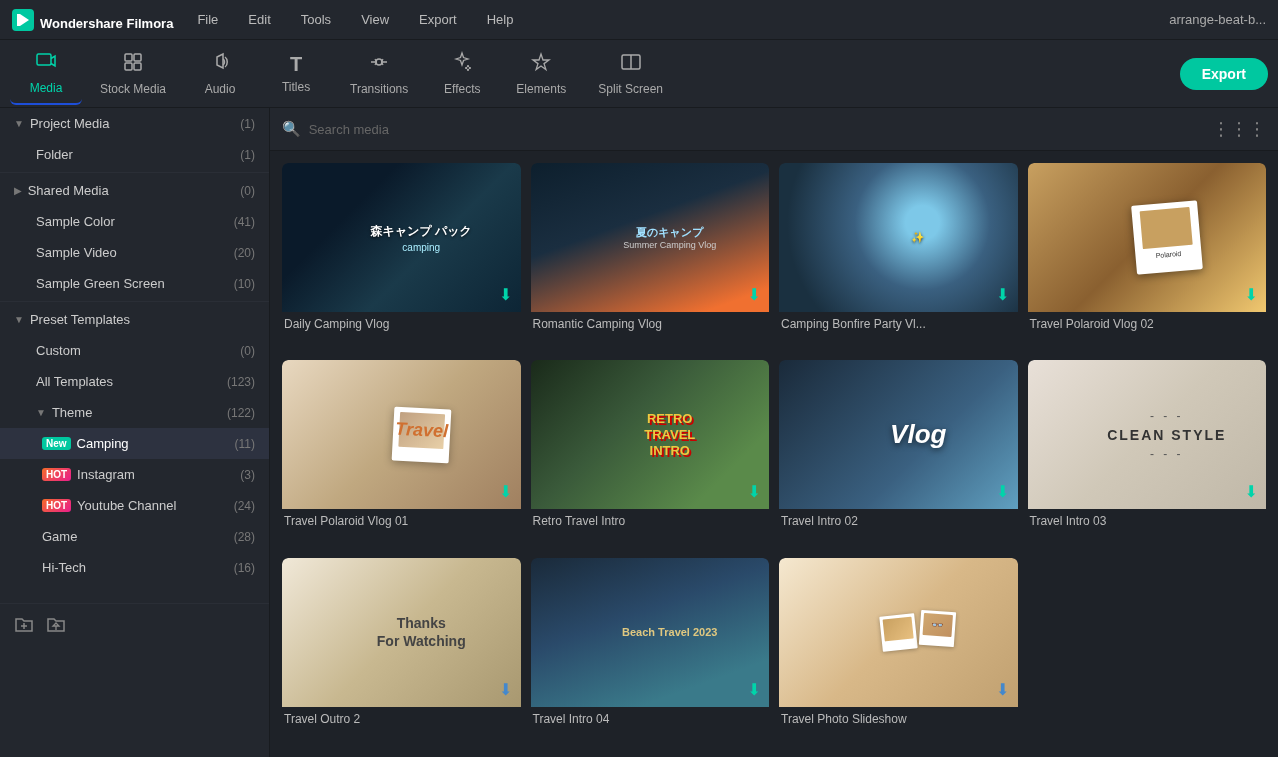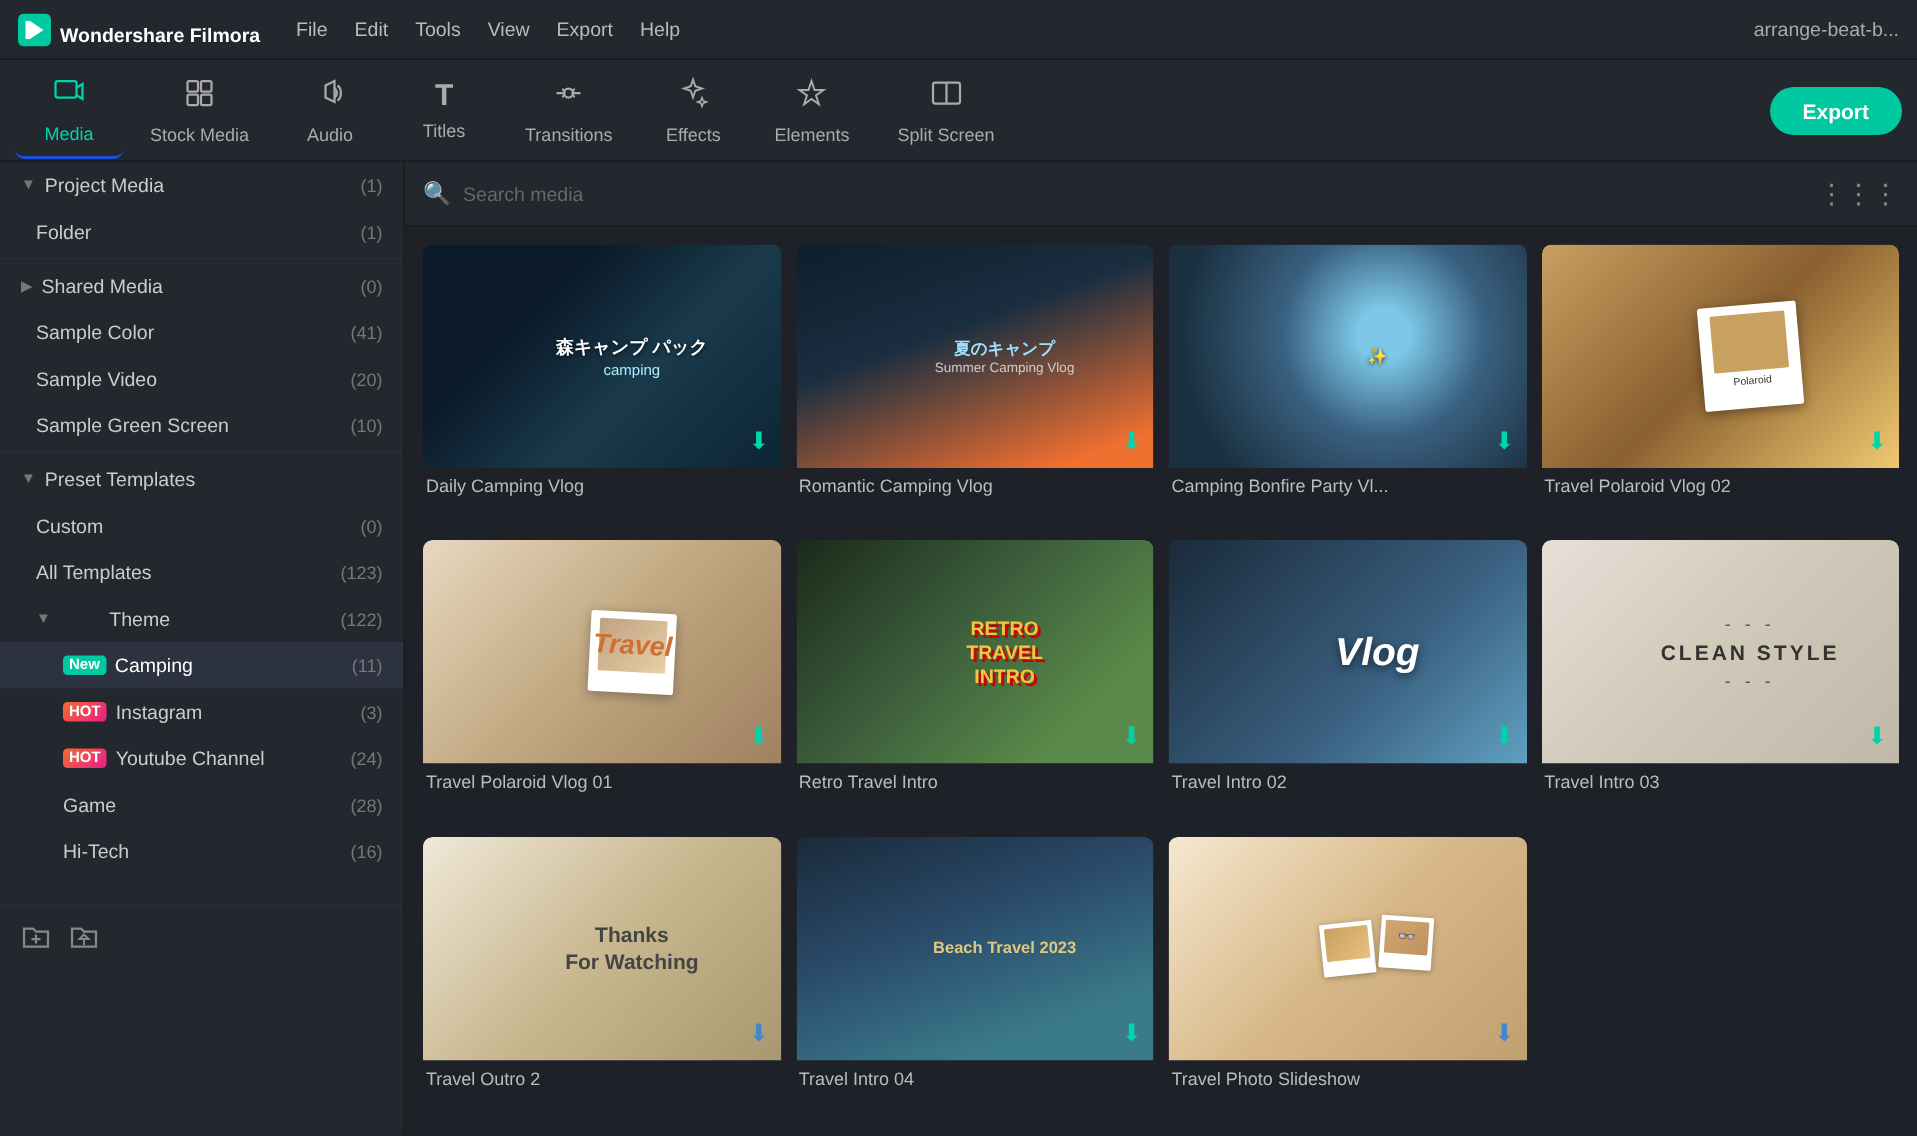--- a/index.html
+++ b/index.html
@@ -32,21 +32,21 @@
       width: 22px;
       height: 22px;
     }
     .app-name {
       color: #fff;
       font-size: 13px;
       font-weight: 600;
     }
     .menu-items {
       display: flex;
-      gap: 18px;
+      gap: 30px;
     }
     .menu-item {
       color: #bbb;
       font-size: 13px;
       cursor: pointer;
     }
     .top-bar-right {
       margin-left: auto;
       color: #aaa;
       font-size: 13px;
@@ -131,21 +131,21 @@
     .sidebar-item.active .sidebar-item-label { color: #fff; }
     .sidebar-item-count {
       font-size: 12px;
       color: #777;
     }
     .sidebar-chevron {
       margin-right: 6px;
       font-size: 10px;
       color: #777;
     }
-    .sidebar-indent { padding-left: 24px; gap: 33px; }
+    .sidebar-indent { padding-left: 36px; }
     .sidebar-indent2 { padding-left: 42px; }
 
     .badge-new {
       background: #00c8a0;
       color: #fff;
       font-size: 10px;
       font-weight: 700;
       border-radius: 3px;
       padding: 1px 4px;
       margin-right: 6px;

